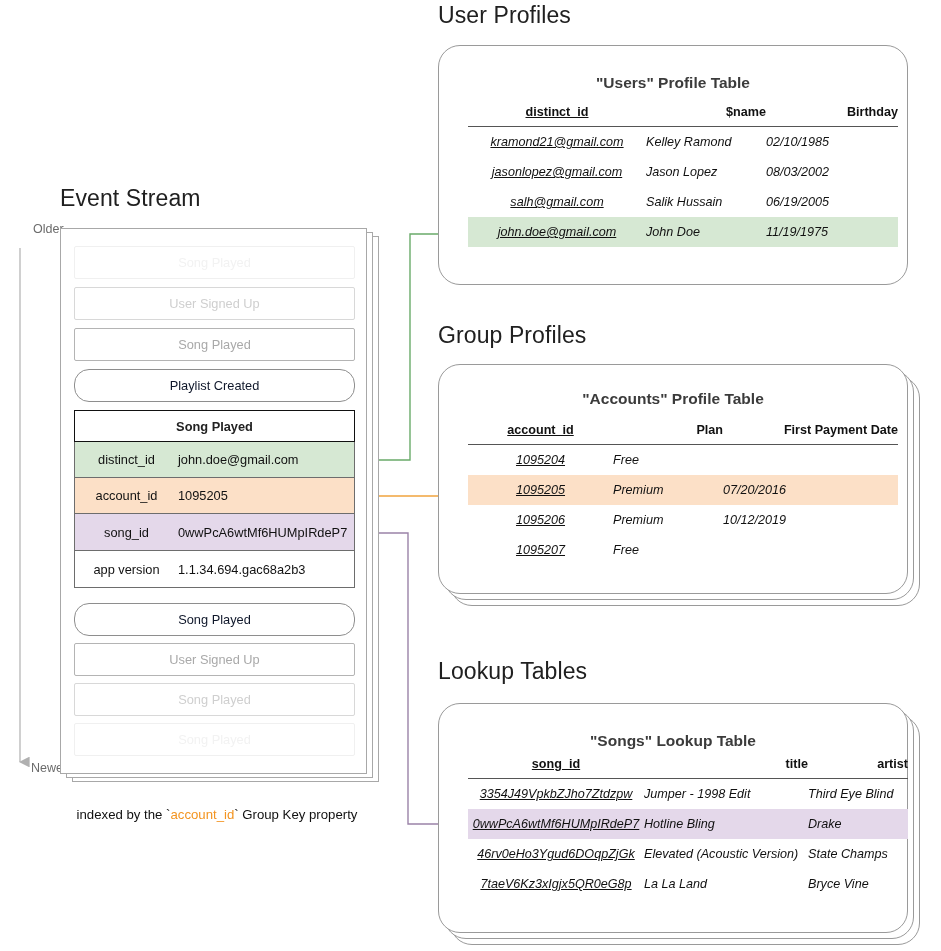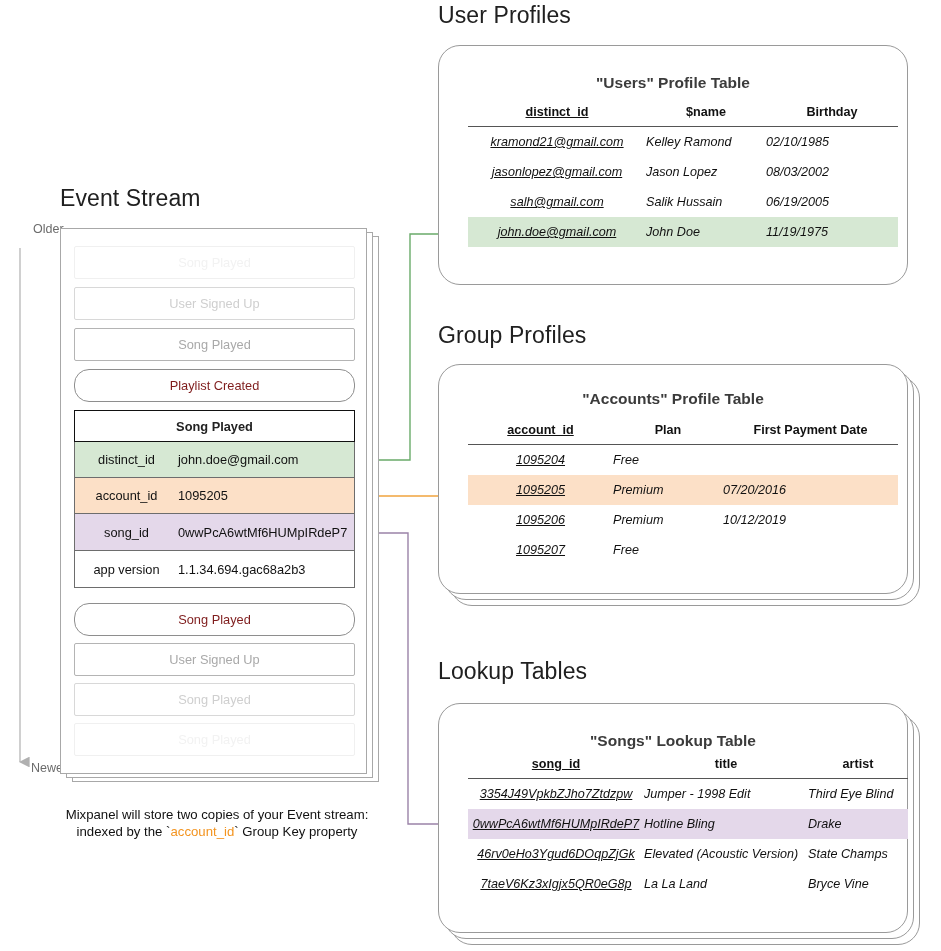--- a/index.html
+++ b/index.html
@@ -49,21 +49,21 @@
     position: absolute;
     border-collapse: collapse;
     font-size: 12.6px;
     table-layout: fixed;
   }
   table.ptable th {
     font-size: 12.6px;
     font-weight: bold;
     color: #111;
     padding: 0 0 7px 0;
-    text-align: center;
+    text-align: right;
     border-bottom: 1.4px solid #555;
     white-space: nowrap;
   }
   table.ptable th.k { text-align: center; }
   table.ptable th.k span { text-decoration: underline; }
   table.ptable td {
     padding: 0;
     height: 30px;
     color: #111;
     text-align: left;
@@ -93,21 +93,21 @@
     font-size: 12.8px;
     color: #6f6f6f;
     display: flex;
     align-items: center;
     justify-content: center;
     background: #fff;
   }
   .ev-row.f1 { border-color: #f0f0f0; color: #f2f2f2; }
   .ev-row.f2 { border-color: #d8d8d8; color: #cfcfcf; }
   .ev-row.f3 { border-color: #b4b4b4; color: #a9a9a9; }
-  .ev-row.f4 { border-color: #8e8e8e; color: #7f1d1d; border-radius: 15px; }
+  .ev-row.f4 { border-color: #8e8e8e; color: #0f172a; border-radius: 15px; }
 
   .ev-card { position: absolute; }
   .ev-card .hdr {
     position: absolute;
     box-sizing: border-box;
     border: 1.6px solid #111;
     background: #fff;
     display: flex; align-items: center; justify-content: center;
     font-size: 12.8px; font-weight: bold; color: #222;
   }
@@ -226,21 +226,20 @@
     <div class="pv">1.1.34.694.gac68a2b3</div>
   </div>
 </div>
 
 <div class="ev-row f4" style="left:74px; top:603px; width:281px; height:33px;">Song Played</div>
 <div class="ev-row f3" style="left:74px; top:643px; width:281px; height:33px;">User Signed Up</div>
 <div class="ev-row f2" style="left:74px; top:683px; width:281px; height:33px;">Song Played</div>
 <div class="ev-row f1" style="left:74px; top:723px; width:281px; height:33px;">Song Played</div>
 
 <div class="caption" style="left:32px; top:806px; width:370px;">
-  <div>Mixpanel will store two copies of your Event stream:</div>
   <div><span>indexed by the `</span><span class="tok-orange">account_id</span><span>` Group Key property</span></div>
 </div>
 
 <div class="section-title" style="left:438px; top:2px; width:470px;">User Profiles</div>
 
 <div class="card-stack">
   <div class="layer" style="left:438px; top:45px; width:470px; height:240px;"></div>
 </div>
 
 <div class="tbl-title" style="left:438px; top:74px; width:470px;">"Users" Profile Table</div>

